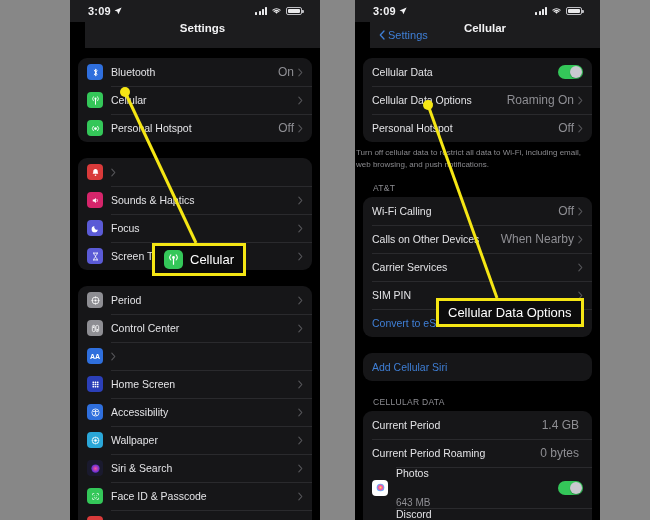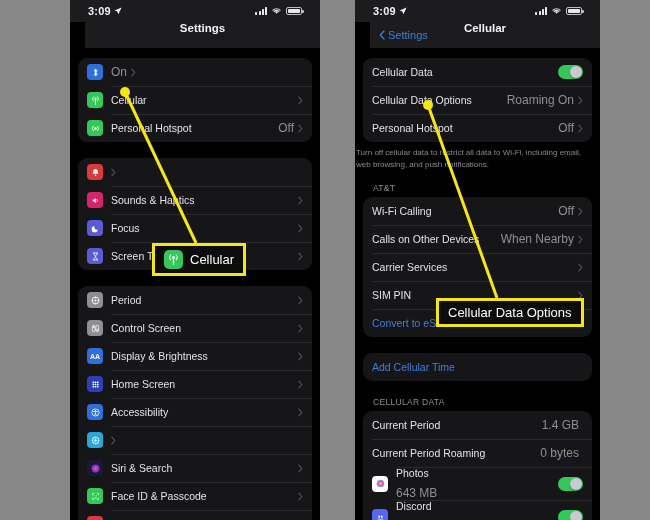--- a/index.html
+++ b/index.html
@@ -93,21 +93,21 @@
   .row.noicon + .row.noicon::before{ left:9px; }
   .row-icon {
     width:16px; height:16px; border-radius:4px;
     margin-right:8px; flex:none;
     display:flex; align-items:center; justify-content:center;
     font-size:8px; color:#fff; overflow:hidden;
   }
   .row-label { flex:1; white-space:nowrap; overflow:hidden; }
   .row-value { color:#8e8e93; font-size:12px; margin-right:4px; white-space:nowrap; }
   .chev-r { width:5px; height:9px; flex:none; opacity:.55; }
-  .row-sub { color:#8e8e93; font-size:12px; margin-top:7px; }
+  .row-sub { color:#8e8e93; font-size:10px; margin-top:18px; }
   .row-stack { flex:1; display:flex; flex-direction:column; justify-content:flex-start; }
 
   .group-header {
     color:#8e8e93; font-size:8.5px;
     padding:0 18px 4px 18px;
     letter-spacing:.3px;
     text-transform:uppercase;
   }
   .footnote {
     color:#8a8a8e; font-size:8px;
@@ -185,20 +185,21 @@
     <div class="body">
       <div style="height:10px"></div>
       <div id="left-groups">
           <div class="group">
             <div class="row">
               <span class="row-icon" style="background: rgb(47, 111, 221);">
                 <svg width="11" height="11" viewBox="0 0 16 16">
                   <path d="M6 4.2 10.4 11 8 12.8V3.2L10.4 5 6 11.8" stroke="#fff" stroke-width="1.3" fill="none" stroke-linejoin="round"></path>
                 </svg>
               </span>
+              <div class="row-label">Bluetooth</div>
               <div class="row-value">On</div>
               <svg class="chev-r" viewBox="0 0 6 10">
                 <path d="M1 1l3.6 4L1 9" stroke="#8e8e93" stroke-width="1.3" fill="none" stroke-linecap="round" stroke-linejoin="round"></path>
               </svg>
             </div>
             <div class="row">
               <span class="row-icon" style="background: rgb(52, 199, 89);">
                 <svg width="11" height="11" viewBox="0 0 16 16">
                   <circle cx="8" cy="5.4" r="1.6" fill="#fff"></circle>
                   <path d="M8 6.5v7" stroke="#fff" stroke-width="1.4" stroke-linecap="round"></path>
@@ -287,30 +288,29 @@
             </div>
             <div class="row">
               <span class="row-icon" style="background: rgb(142, 142, 147);">
                 <svg width="11" height="11" viewBox="0 0 16 16">
                   <rect x="3.4" y="3.4" width="4" height="9.2" rx="2" fill="none" stroke="#fff" stroke-width="1.1"></rect>
                   <rect x="8.6" y="3.4" width="4" height="9.2" rx="2" fill="none" stroke="#fff" stroke-width="1.1"></rect>
                   <circle cx="5.4" cy="6" r="1.1" fill="#fff"></circle>
                   <circle cx="10.6" cy="10" r="1.1" fill="#fff"></circle>
                 </svg>
               </span>
-              <div class="row-label">Control Screen</div>
+              <div class="row-label">Control Center</div>
               <svg class="chev-r" viewBox="0 0 6 10">
                 <path d="M1 1l3.6 4L1 9" stroke="#8e8e93" stroke-width="1.3" fill="none" stroke-linecap="round" stroke-linejoin="round"></path>
               </svg>
             </div>
             <div class="row">
               <span class="row-icon" style="background: rgb(47, 111, 221);">
                 <span style="font:bold 7px 'Liberation Sans',sans-serif;color:#fff">AA</span>
               </span>
-              <div class="row-label">Display &amp; Brightness</div>
               <svg class="chev-r" viewBox="0 0 6 10">
                 <path d="M1 1l3.6 4L1 9" stroke="#8e8e93" stroke-width="1.3" fill="none" stroke-linecap="round" stroke-linejoin="round"></path>
               </svg>
             </div>
             <div class="row">
               <span class="row-icon" style="background: rgb(43, 63, 184);">
                 <svg width="11" height="11" viewBox="0 0 16 16">
                   <g fill="#fff">
                     <rect x="3.6" y="3.6" width="2.4" height="2.4" rx=".6"></rect>
                     <rect x="6.8" y="3.6" width="2.4" height="2.4" rx=".6"></rect>
@@ -345,20 +345,21 @@
             <div class="row">
               <span class="row-icon" style="background: rgb(42, 167, 216);">
                 <svg width="11" height="11" viewBox="0 0 16 16">
                   <circle cx="8" cy="8" r="5" fill="none" stroke="#fff" stroke-width="1"></circle>
                   <circle cx="8" cy="8" r="1.8" fill="#fff"></circle>
                   <g stroke="#fff" stroke-width=".9">
                     <path d="M8 3v2M8 11v2M3 8h2M11 8h2M4.5 4.5 6 6M11.5 4.5 10 6M4.5 11.5 6 10M11.5 11.5 10 10"></path>
                   </g>
                 </svg>
               </span>
+              <div class="row-label">Wallpaper</div>
               <svg class="chev-r" viewBox="0 0 6 10">
                 <path d="M1 1l3.6 4L1 9" stroke="#8e8e93" stroke-width="1.3" fill="none" stroke-linecap="round" stroke-linejoin="round"></path>
               </svg>
             </div>
             <div class="row">
               <span class="row-icon" style="background: rgb(26, 26, 46);">
                 <svg width="11" height="11" viewBox="0 0 16 16">
                   <defs>
                     <radialGradient id="sg">
                       <stop offset="0" stop-color="#ff4fa0"></stop>
@@ -492,21 +493,21 @@
             </div>
             <div class="row noicon">
               <div class="row-label link-row">Convert to eSIM</div>
               <svg class="chev-r" viewBox="0 0 6 10">
                 <path d="M1 1l3.6 4L1 9" stroke="#8e8e93" stroke-width="1.3" fill="none" stroke-linecap="round" stroke-linejoin="round"></path>
               </svg>
             </div>
           </div>
           <div class="group">
             <div class="row noicon">
-              <div class="row-label link-row">Add Cellular Time</div>
+              <div class="row-label link-row">Add Cellular Siri</div>
             </div>
           </div>
           <div class="group-header">CELLULAR DATA</div>
           <div class="group">
             <div class="row noicon">
               <div class="row-label">Current Period</div>
               <div class="row-value">1.4 GB</div>
             </div>
             <div class="row noicon">
               <div class="row-label">Current Period Roaming</div>

